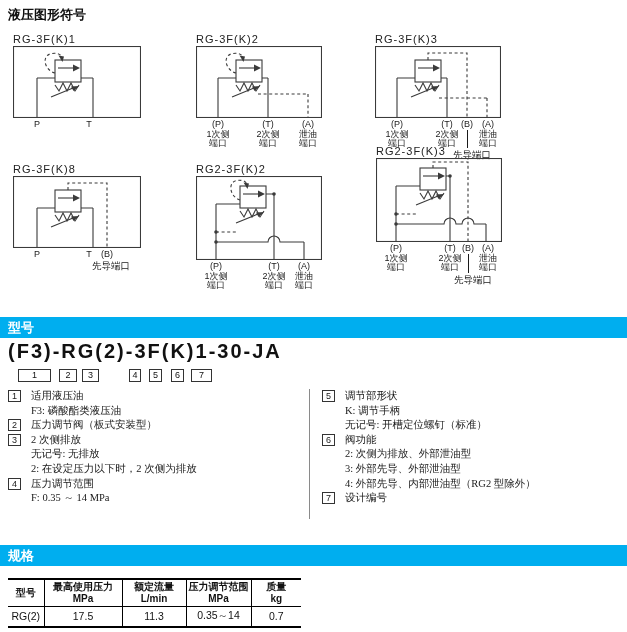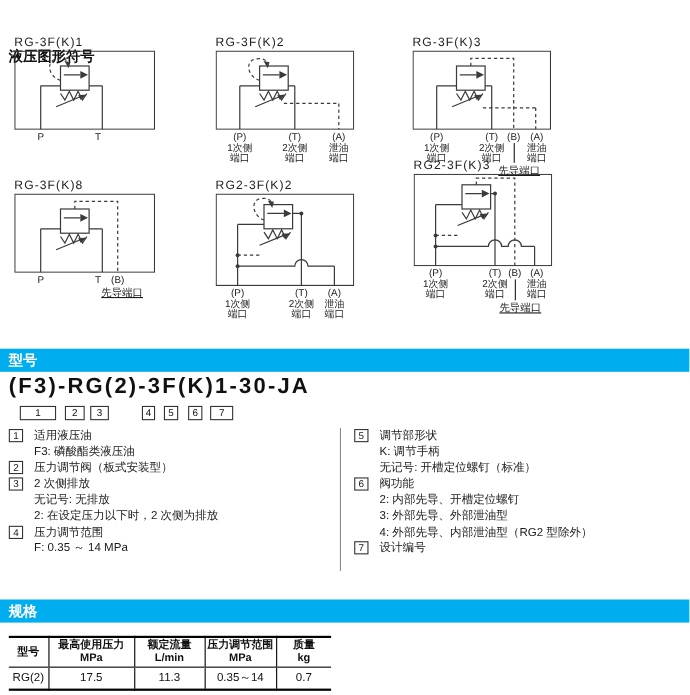--- a/index.html
+++ b/index.html
@@ -1,38 +1,38 @@
 <!DOCTYPE html>
 <html><head>
 <meta charset="utf-8">
 <style>
   html,body{margin:0;padding:0;background:#fff;}
   .page{position:relative;width:627px;height:632px;background:#ffffff;overflow:hidden;
         font-family:"Liberation Sans",sans-serif;color:#1a1a1a;}
-  .main-title{position:absolute;left:8px;top:6px;font-size:13px;font-weight:bold;color:#111;margin-top:36px;}
+  .main-title{position:absolute;left:8px;top:6px;font-size:13px;font-weight:bold;color:#111;}
   .secbar{position:absolute;left:0;width:627px;height:21px;background:#00AEEF;color:#fff;
           font-weight:bold;font-size:13px;line-height:21px;padding-left:8px;box-sizing:border-box;}
   .diagram{position:absolute;}
   .d-title{position:absolute;left:0;top:0;font-size:11px;letter-spacing:1px;color:#222;white-space:nowrap;}
   .d-svg{position:absolute;left:0;top:13px;}
   .port{position:absolute;transform:translateX(-50%);text-align:center;font-size:9px;
         line-height:9.6px;color:#1a1a1a;white-space:nowrap;}
   .p-code{font-size:9px;}
   .pilot-tick{position:absolute;width:1px;background:#1a1a1a;}
-  .pilot-label{position:absolute;transform:translateX(-50%);font-size:9.5px;white-space:nowrap;color:#1a1a1a;text-decoration:underline;}
+  .pilot-label{position:absolute;transform:translateX(-50%);font-size:9.5px;white-space:nowrap;color:#1a1a1a;}
   .model-number{position:absolute;left:8px;top:340px;font-size:20px;font-weight:bold;
                 letter-spacing:2px;color:#111;white-space:nowrap;}
   .marker-box{position:absolute;top:369px;height:13px;border:1px solid #333;box-sizing:border-box;
               font-size:9px;line-height:11px;text-align:center;color:#111;}
   .m-col{position:absolute;top:389px;}
   .m-row{display:flex;align-items:flex-start;height:14.6px;font-size:10.5px;line-height:14px;white-space:nowrap;}
   .numbox{display:inline-block;width:13px;height:12px;border:1px solid #333;box-sizing:border-box;
           font-size:9px;line-height:10px;text-align:center;margin-right:10px;flex:0 0 13px;margin-top:1px;}
   .numbox:empty{border-color:transparent;}
-  .m-text{color:#1a1a1a;}
+  .m-text{color:#1a1a1a;font-family:Liberation Serif, serif;}
   .vline{position:absolute;left:309px;top:389px;width:1px;height:130px;background:#8a8a8a;}
   .spec-table{position:absolute;left:8px;top:578px;border-collapse:collapse;table-layout:fixed;
               border-top:2px solid #000;border-bottom:2px solid #000;color:#111;}
   .spec-table th,.spec-table td{border-left:1px solid #000;text-align:center;padding:0 2px;vertical-align:middle;}
   .spec-table th:first-child,.spec-table td:first-child{border-left:none;}
   .spec-table thead tr{border-bottom:1px solid #000;height:27px;}
   .spec-table tbody tr{height:21px;}
   .spec-table th{font-size:10px;font-weight:bold;line-height:12px;}
   .spec-table td{font-size:10.5px;}
   .h2:empty{display:none;}
@@ -342,21 +342,21 @@
     <div class="m-row">
         <span class="numbox"></span>
         <span class="m-text">无记号: 开槽定位螺钉（标准）</span>
       </div>
     <div class="m-row">
         <span class="numbox">6</span>
         <span class="m-text">阀功能</span>
       </div>
     <div class="m-row">
         <span class="numbox"></span>
-        <span class="m-text">2: 内部先导、开槽定位螺钉</span>
+        <span class="m-text">2: 次侧为排放、外部泄油型</span>
       </div>
     <div class="m-row">
         <span class="numbox"></span>
         <span class="m-text">3: 外部先导、外部泄油型</span>
       </div>
     <div class="m-row">
         <span class="numbox"></span>
         <span class="m-text">4: 外部先导、内部泄油型（RG2 型除外）</span>
       </div>
     <div class="m-row">

